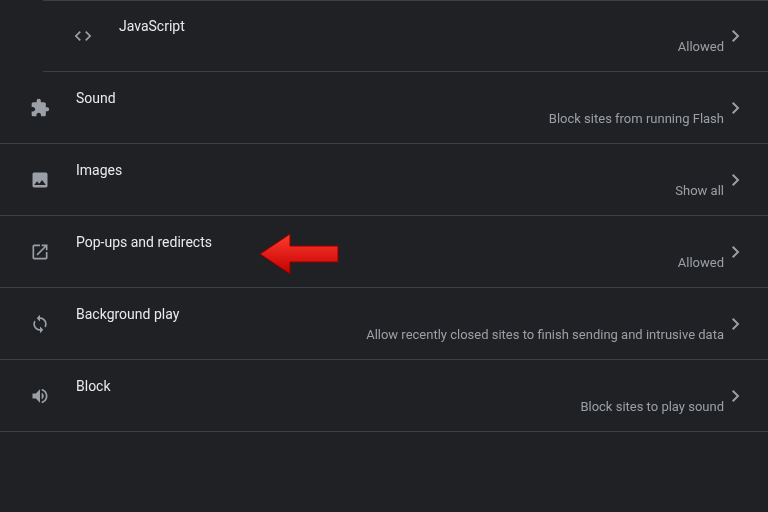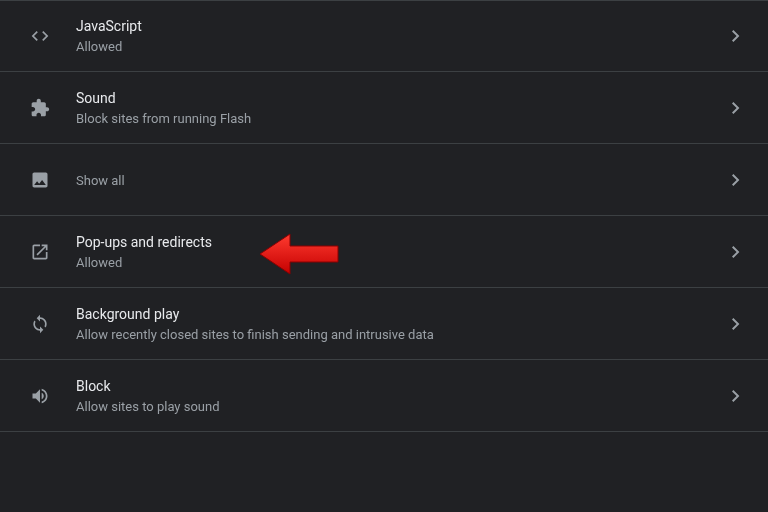--- a/index.html
+++ b/index.html
@@ -17,20 +17,21 @@
     .setting-row {
       display: flex;
       align-items: center;
       padding: 14px 20px;
       border-bottom: 1px solid #3c4043;
       cursor: pointer;
       min-height: 72px;
     }
     .setting-row:first-child {
       border-top: 1px solid #3c4043;
+      margin-left: 43px;
     }
     .icon-wrap {
       width: 40px;
       display: flex;
       align-items: center;
       justify-content: center;
       color: #9aa0a6;
       flex-shrink: 0;
     }
     .icon-wrap svg {
@@ -48,20 +49,21 @@
     .title {
       color: #e8eaed;
       font-size: 14px;
       line-height: 20px;
     }
     .subtitle {
       color: #9aa0a6;
       font-size: 13px;
       line-height: 18px;
       margin-top: 2px;
+      text-align: right;
     }
     .chevron {
       width: 24px;
       display: flex;
       align-items: center;
       justify-content: center;
       color: #9aa0a6;
     }
     .chevron svg {
       width: 8px;
@@ -114,20 +116,21 @@
     </div>
   </div>
 
   <div class="setting-row">
     <div class="icon-wrap">
       <svg viewBox="0 0 24 24">
           <path d="M21 19V5c0-1.1-.9-2-2-2H5c-1.1 0-2 .9-2 2v14c0 1.1.9 2 2 2h14c1.1 0 2-.9 2-2zM8.5 13.5l2.5 3.01L14.5 12l4.5 6H5l3.5-4.5z"></path>
         </svg>
     </div>
     <div class="text-wrap">
+      <div class="title">Images</div>
       <div class="subtitle">Show all</div>
     </div>
     <div class="chevron">
       <svg viewBox="0 0 8 12">
           <path d="M0 10.6L4.6 6 0 1.4 1.4 0l6 6-6 6z"></path>
         </svg>
     </div>
   </div>
 
   <div class="setting-row">
@@ -166,21 +169,21 @@
   </div>
 
   <div class="setting-row">
     <div class="icon-wrap">
       <svg viewBox="0 0 24 24">
           <path d="M3 9v6h4l5 5V4L7 9H3zm13.5 3c0-1.77-1.02-3.29-2.5-4.03v8.05c1.48-.73 2.5-2.25 2.5-4.02zM14 3.23v2.06c2.89.86 5 3.54 5 6.71s-2.11 5.85-5 6.71v2.06c4.01-.91 7-4.49 7-8.77s-2.99-7.86-7-8.77z"></path>
         </svg>
     </div>
     <div class="text-wrap">
       <div class="title">Block</div>
-      <div class="subtitle">Allow sites to play sound</div>
+      <div class="subtitle">Block sites to play sound</div>
     </div>
     <div class="chevron">
       <svg viewBox="0 0 8 12">
           <path d="M0 10.6L4.6 6 0 1.4 1.4 0l6 6-6 6z"></path>
         </svg>
     </div>
   </div>
 
 </div>
 

